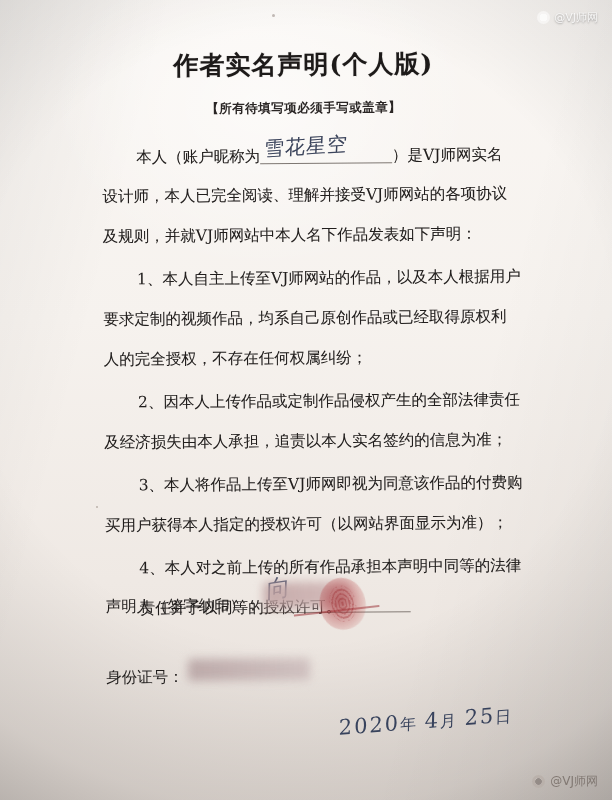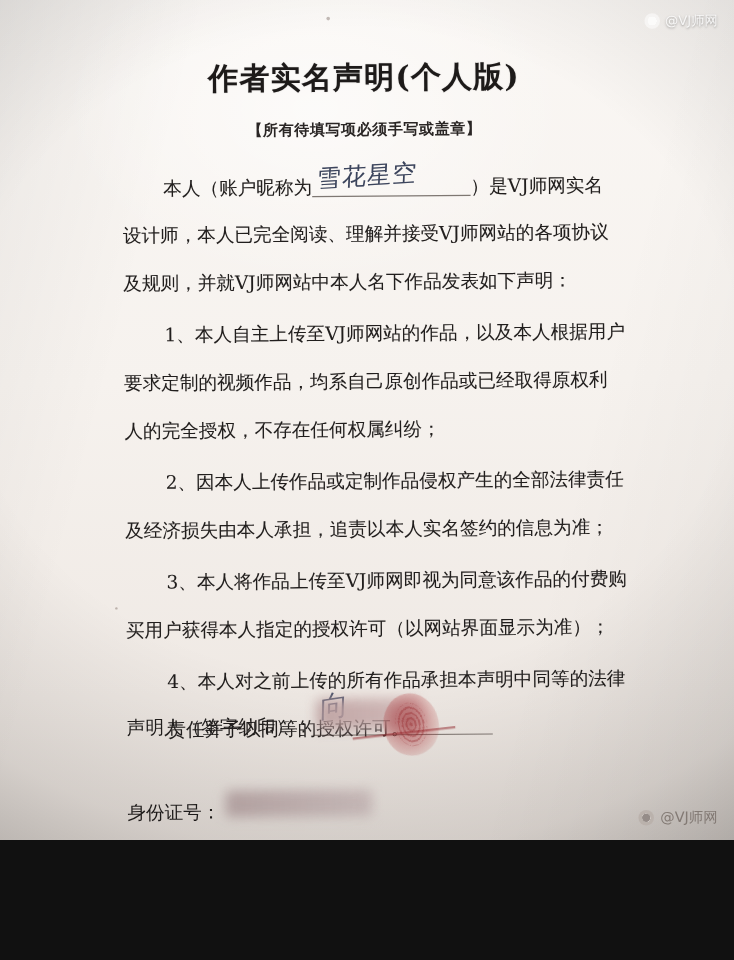--- a/index.html
+++ b/index.html
@@ -11,21 +11,21 @@
     width: 612px;
     height: 800px;
     overflow: hidden;
     font-family: "DejaVu Sans", "Liberation Sans", sans-serif;
   }
 
   
   .photo {
     position: relative;
     width: 612px;
-    height: 700px;
+    height: 800px;
     background:
       radial-gradient(ellipse 120% 80% at 50% 18%, #fbf8f5 0%, #f3eeea 45%, #e9e2dd 78%, #ded5cf 100%);
     overflow: hidden;
   }
   
   .paper {
     position: absolute;
     left: -6px;
     top: -10px;
     width: 626px;

